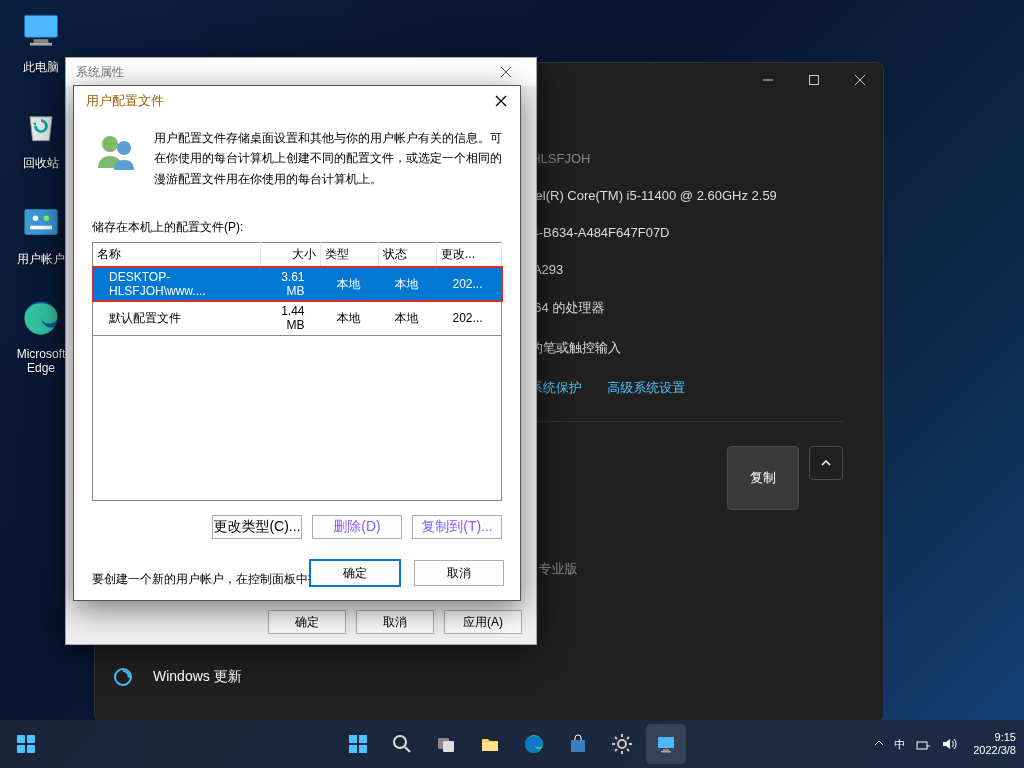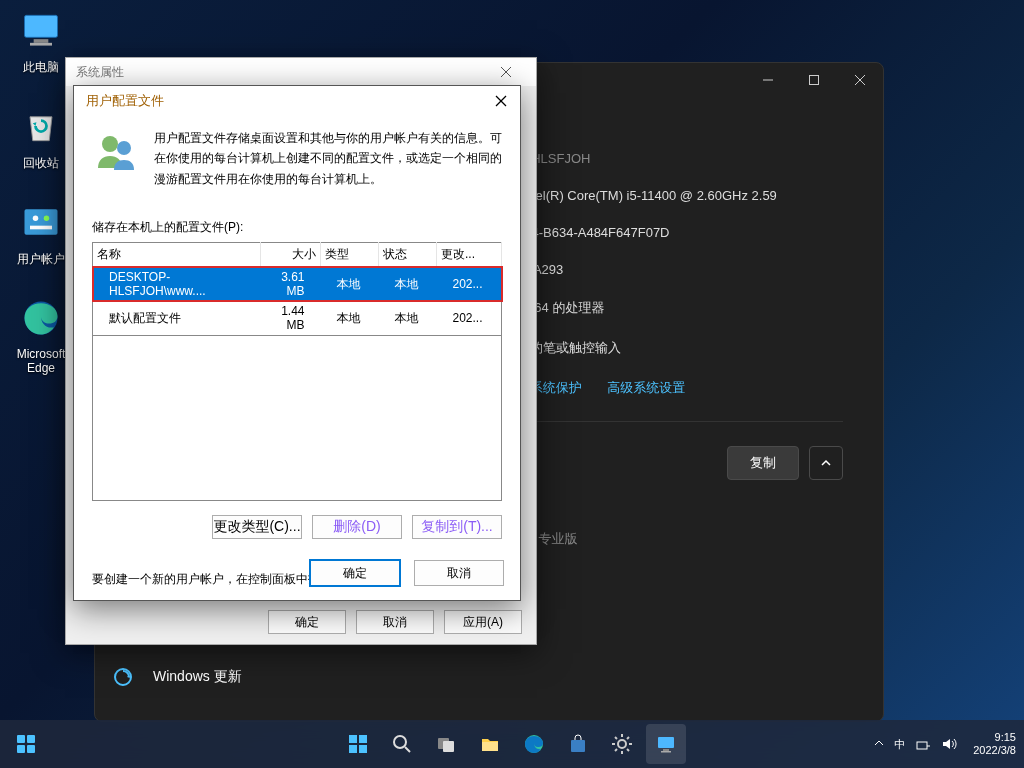--- a/index.html
+++ b/index.html
@@ -14,21 +14,21 @@
 .settings{position:absolute;left:94px;top:62px;width:790px;height:660px;background:#202020;border:1px solid #333;border-radius:8px;color:#e0e0e0;font-size:13px;}
 .settings .titlebar{height:34px;display:flex;justify-content:flex-end;align-items:center;}
 .settings .tbtn{width:46px;height:32px;display:flex;align-items:center;justify-content:center;color:#ccc;cursor:pointer;}
 .settings .content{padding:10px 40px 10px 370px;}
 .settings h1{font-size:28px;font-weight:600;color:#fff;margin-bottom:6px;}
 .settings .faint{color:#888;font-size:13px;margin-bottom:18px;}
 .settings .row{margin:22px 0;font-size:13px;color:#ddd;}
 .settings .links a{color:#4cc2ff;text-decoration:none;margin-right:22px;font-size:13px;}
 .settings .sep{height:1px;background:#333;margin:24px 0;}
 .settings .copyrow{display:flex;align-items:center;justify-content:space-between;}
-.settings .copybtn{background:#3a3a3a;border:1px solid #4a4a4a;color:#fff;padding:7px 22px;border-radius:4px;font-size:13px;cursor:pointer;}
+.settings .copybtn{background:#3a3a3a;border:1px solid #4a4a4a;color:#fff;padding:22px 22px;border-radius:4px;font-size:13px;cursor:pointer;}
 .settings .chev{width:34px;height:34px;border:1px solid #4a4a4a;border-radius:4px;display:flex;align-items:center;justify-content:center;margin-left:10px;color:#fff;cursor:pointer;}
 .settings .wu{position:absolute;left:18px;bottom:34px;display:flex;align-items:center;gap:20px;color:#fff;font-size:14px;}
 
 
 .sysprops{position:absolute;left:65px;top:57px;width:472px;height:588px;background:#f0f0f0;border:1px solid #aaa;box-shadow:0 8px 30px rgba(0,0,0,.5);}
 .sysprops .hdr{height:28px;background:#fff;display:flex;align-items:center;justify-content:space-between;padding:0 10px 0 10px;color:#777;font-size:12px;}
 .sysprops .hdr .x{width:40px;height:26px;display:flex;align-items:center;justify-content:center;cursor:pointer;}
 .sysprops .btnrow{position:absolute;bottom:10px;right:14px;display:flex;gap:10px;}
 .sysprops .btn{min-width:78px;height:24px;background:#fdfdfd;border:1px solid #adadad;font-size:12px;cursor:pointer;}
 

